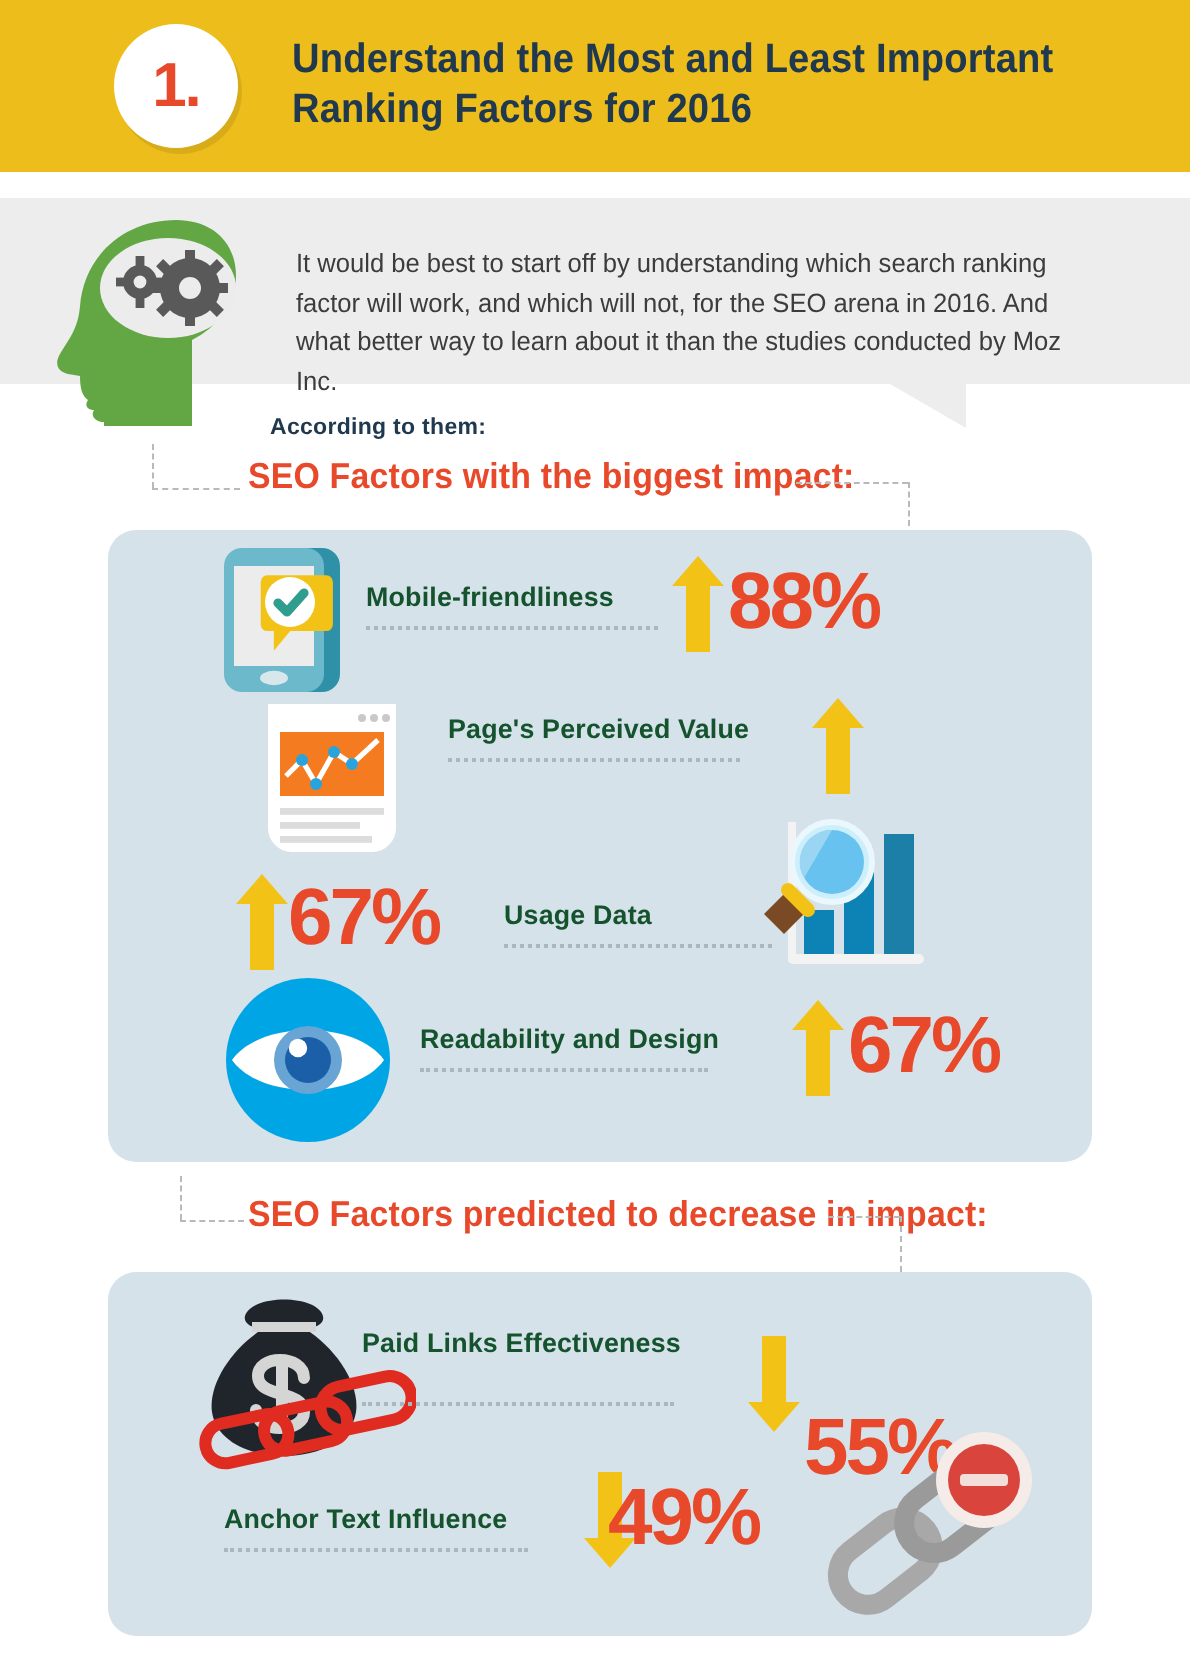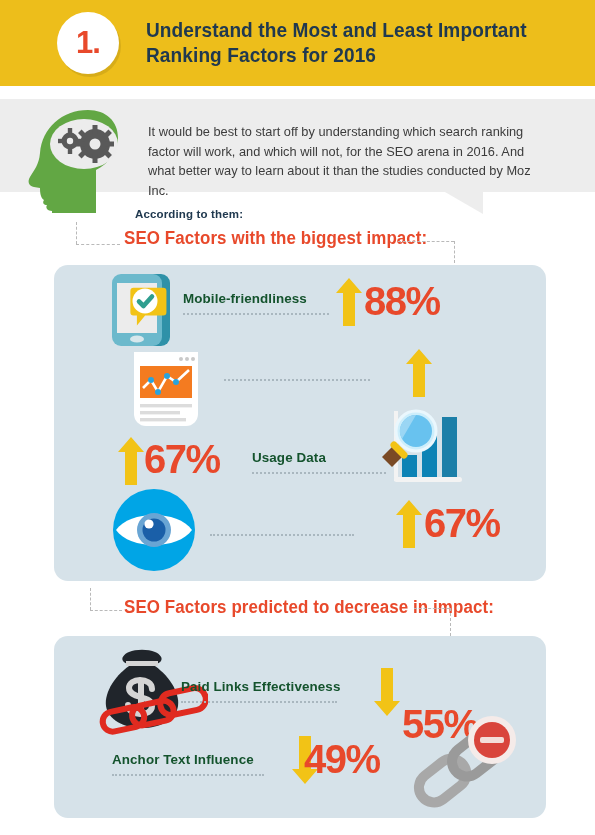--- a/index.html
+++ b/index.html
@@ -193,20 +193,21 @@
           <circle cx="27" cy="36" r="3"></circle>
           <circle cx="34" cy="48" r="3"></circle>
           <circle cx="43" cy="32" r="3"></circle>
           <circle cx="52" cy="38" r="3"></circle>
         </g>
       <rect x="16" y="60" width="52" height="3.4" fill="#dcdcdc"></rect>
       <rect x="16" y="67" width="40" height="3.4" fill="#dcdcdc"></rect>
       <rect x="16" y="74" width="46" height="3.4" fill="#dcdcdc"></rect>
     </svg>
   </div>
+  <div class="row-label" style="left:224px; top:357px;">Page's Perceived Value</div>
   <div class="row-dots" style="left:224px; top:379px; width:146px;"></div>
   <div class="arrow" style="left:406px; top:349px;">
     <svg width="26" height="48" viewBox="0 0 26 48">
         <path d="M13 0 L26 15 H19 V48 H7 V15 H0 Z" fill="#f2c316"></path>
       </svg>
   </div>
 
   <div class="arrow" style="left:118px; top:437px;">
     <svg width="26" height="48" viewBox="0 0 26 48">
         <path d="M13 0 L26 15 H19 V48 H7 V15 H0 Z" fill="#f2c316"></path>
@@ -234,20 +235,21 @@
 
   <div class="icon-abs" style="left:110px; top:488px;">
     <svg width="88" height="84" viewBox="0 0 88 84">
       <circle cx="44" cy="42" r="41" fill="#00a5e6"></circle>
       <path d="M6 42 C20 22 68 22 82 42 C68 62 20 62 6 42 Z" fill="#ffffff"></path>
       <circle cx="44" cy="42" r="17" fill="#69a5d4"></circle>
       <circle cx="44" cy="42" r="11.5" fill="#1a5fa8"></circle>
       <circle cx="39" cy="36" r="4.6" fill="#ffffff"></circle>
     </svg>
   </div>
+  <div class="row-label" style="left:210px; top:512px;">Readability and Design</div>
   <div class="row-dots" style="left:210px; top:534px; width:144px;"></div>
   <div class="arrow" style="left:396px; top:500px;">
     <svg width="26" height="48" viewBox="0 0 26 48">
         <path d="M13 0 L26 15 H19 V48 H7 V15 H0 Z" fill="#f2c316"></path>
       </svg>
   </div>
   <div class="pct" style="left:424px; top:503px;">67%</div>
 
   <div class="sec-head" id="sec-head-2">SEO Factors predicted to decrease in impact:</div>
   <div class="dash-v" style="left:90px; top:588px; height:22px;"></div>
@@ -269,21 +271,21 @@
         <path d="M56 41 c0 -6 -6 -9 -12 -9 c-6 0 -11 3 -11 8 c0 11 23 7 23 18
                  c0 5 -5 8 -12 8 c-6 0 -12 -3 -12 -9" fill="none" stroke="#d5d5d5" stroke-width="6" stroke-linecap="round"></path>
       </g>
       <g transform="translate(4,62) rotate(-12)">
         <rect x="0" y="4" width="42" height="20" rx="10" fill="none" stroke="#e02b20" stroke-width="6"></rect>
         <rect x="30" y="4" width="42" height="20" rx="10" fill="none" stroke="#e02b20" stroke-width="6"></rect>
         <rect x="60" y="-2" width="46" height="22" rx="11" fill="none" stroke="#e02b20" stroke-width="6"></rect>
       </g>
     </svg>
   </div>
-  <div class="row-label" style="left:181px; top:679px;">Paid Links Effectiveness</div>
+  <div class="row-label" style="left:181px; top:664px;">Paid Links Effectiveness</div>
   <div class="row-dots" style="left:181px; top:701px; width:156px;"></div>
   <div class="arrow" style="left:374px; top:668px;">
     <svg width="26" height="48" viewBox="0 0 26 48">
         <path d="M13 48 L26 33 H19 V0 H7 V33 H0 Z" fill="#f2c316"></path>
       </svg>
   </div>
   <div class="pct" style="left:402px; top:704px;">55%</div>
 
   <div class="row-label" style="left:112px; top:752px;text-align:right;">Anchor Text Influence</div>
   <div class="row-dots" style="left:112px; top:774px; width:152px;"></div>

